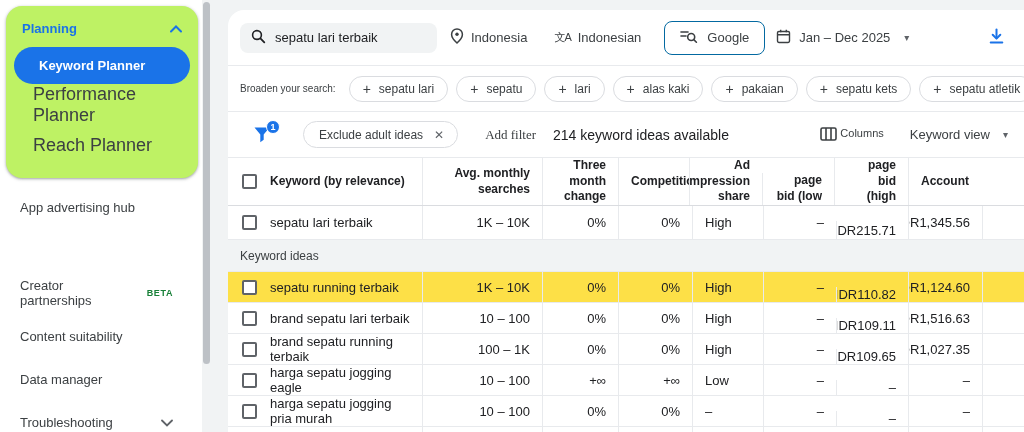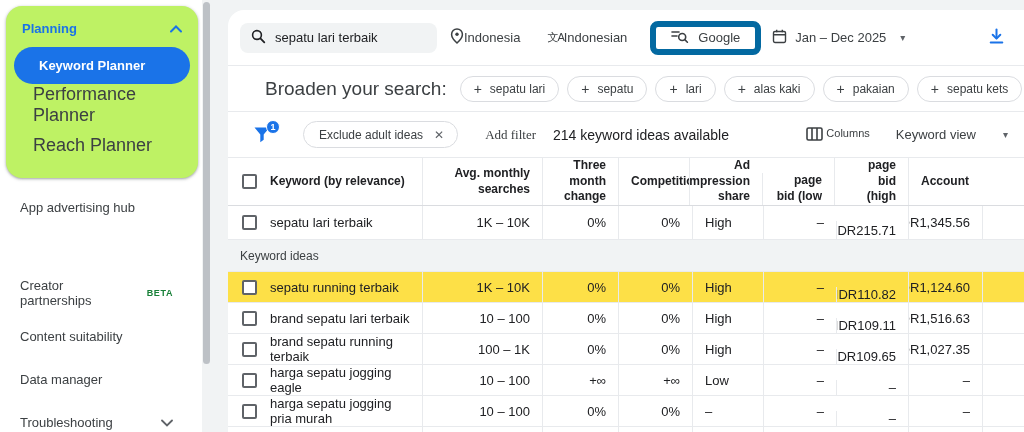--- a/index.html
+++ b/index.html
@@ -27,55 +27,55 @@
   
   .main { position:absolute; left:228px; top:10px; width:796px; height:422px;
     background:#fff; border-top-left-radius:16px; overflow:hidden; }
 
   
   .toolbar { height:56px; display:flex; align-items:center; padding:0 18px 0 12px;
     border-bottom:1px solid #e8eaed; }
   .searchbox { width:197px; height:30px; background:#f1f3f4; border-radius:8px;
     display:flex; align-items:center; padding:0 10px; gap:9px; }
   .searchbox .q { font-size:13px; color:#202124; white-space:nowrap; }
-  .tool-item { display:flex; align-items:center; font-size:13px; color:#3c4043; cursor:pointer; white-space:nowrap; }
+  .tool-item { display:flex; align-items:center; gap:7px; font-size:13px; color:#3c4043; cursor:pointer; white-space:nowrap; }
   .loc { margin-left:13px; }
   .lang { margin-left:27px; }
   .translate-glyph { font-size:11px; color:#3c4043; letter-spacing:-1px; }
-  .network-box { margin-left:23px; height:34px; border:6px solid #0369a1; border-radius:8px;
+  .network-box { margin-left:23px; height:34px; border:1px solid #0369a1; border-radius:8px;
     display:flex; align-items:center; gap:9px; padding:0 15px; font-size:13px; color:#3c4043; cursor:pointer; }
   .date { margin-left:11px; gap:8px; }
   .caret { font-size:10px; color:#5f6368; margin-left:6px; }
   .download-btn { margin-left:auto; cursor:pointer; display:flex; align-items:center; }
 
   
   .chips-row { height:46px; display:flex; align-items:center; padding:0 20px 0 12px;
     border-bottom:1px solid #e8eaed; }
-  .broaden-label { font-size:19px; color:#3c4043; margin-right:13px; white-space:nowrap;margin-left:25px; }
+  .broaden-label { font-size:10px; color:#3c4043; margin-right:13px; white-space:nowrap; }
   .chip { display:flex; align-items:center; gap:8px; height:26px; padding:0 13px;
     border:1px solid #dadce0; border-radius:14px; font-size:12px; color:#3c4043;
     margin-right:8px; background:#fff; cursor:pointer; white-space:nowrap; }
   .chip .plus { font-size:14px; color:#3c4043; line-height:1; }
 
   
   .filter-row { height:46px; display:flex; align-items:center; padding:0 16px 0 25px;
     border-bottom:1px solid #e8eaed; }
   .funnel-wrap { position:relative; width:20px; height:18px; cursor:pointer; }
   .funnel-badge { position:absolute; top:-6px; right:-7px; width:14px; height:14px;
     background:#1a73e8; border-radius:50%; color:#fff; font-size:9px; font-weight:bold;
     display:flex; align-items:center; justify-content:center; border:1.5px solid #fff; }
   .filter-chip { margin-left:30px; height:27px; display:flex; align-items:center; gap:11px;
     padding:0 13px 0 15px; border:1px solid #dadce0; border-radius:14px; font-size:12px;
     color:#3c4043; cursor:pointer; }
   .filter-chip .x { font-size:12px; color:#5f6368; cursor:pointer; }
   .add-filter { margin-left:27px; font-size:13px; color:#3c4043; cursor:pointer;font-family:Liberation Serif, serif; }
   .ideas-count { margin-left:17px; font-size:14px; color:#202124; }
   .columns-block { margin-left:auto; display:flex; flex-direction:row; align-items:flex-start;
     gap:3px; font-size:11px; color:#3c4043; cursor:pointer; }
-  .view-select { margin-left:26px; display:flex; align-items:center; gap:21px;
+  .view-select { margin-left:26px; display:flex; align-items:center; gap:7px;
     font-size:13px; color:#3c4043; cursor:pointer; }
 
   
   .cell { display:flex; align-items:center; padding:0 12px; overflow:hidden; }
   .c-check { width:42px; justify-content:center; padding:0; }
   .c-kw    { width:152px; padding-left:0; }
   .c-avg   { width:120px; }
   .c-3m    { width:76px; }
   .c-yoy   { width:74px; }
   .c-comp  { width:71px; }

